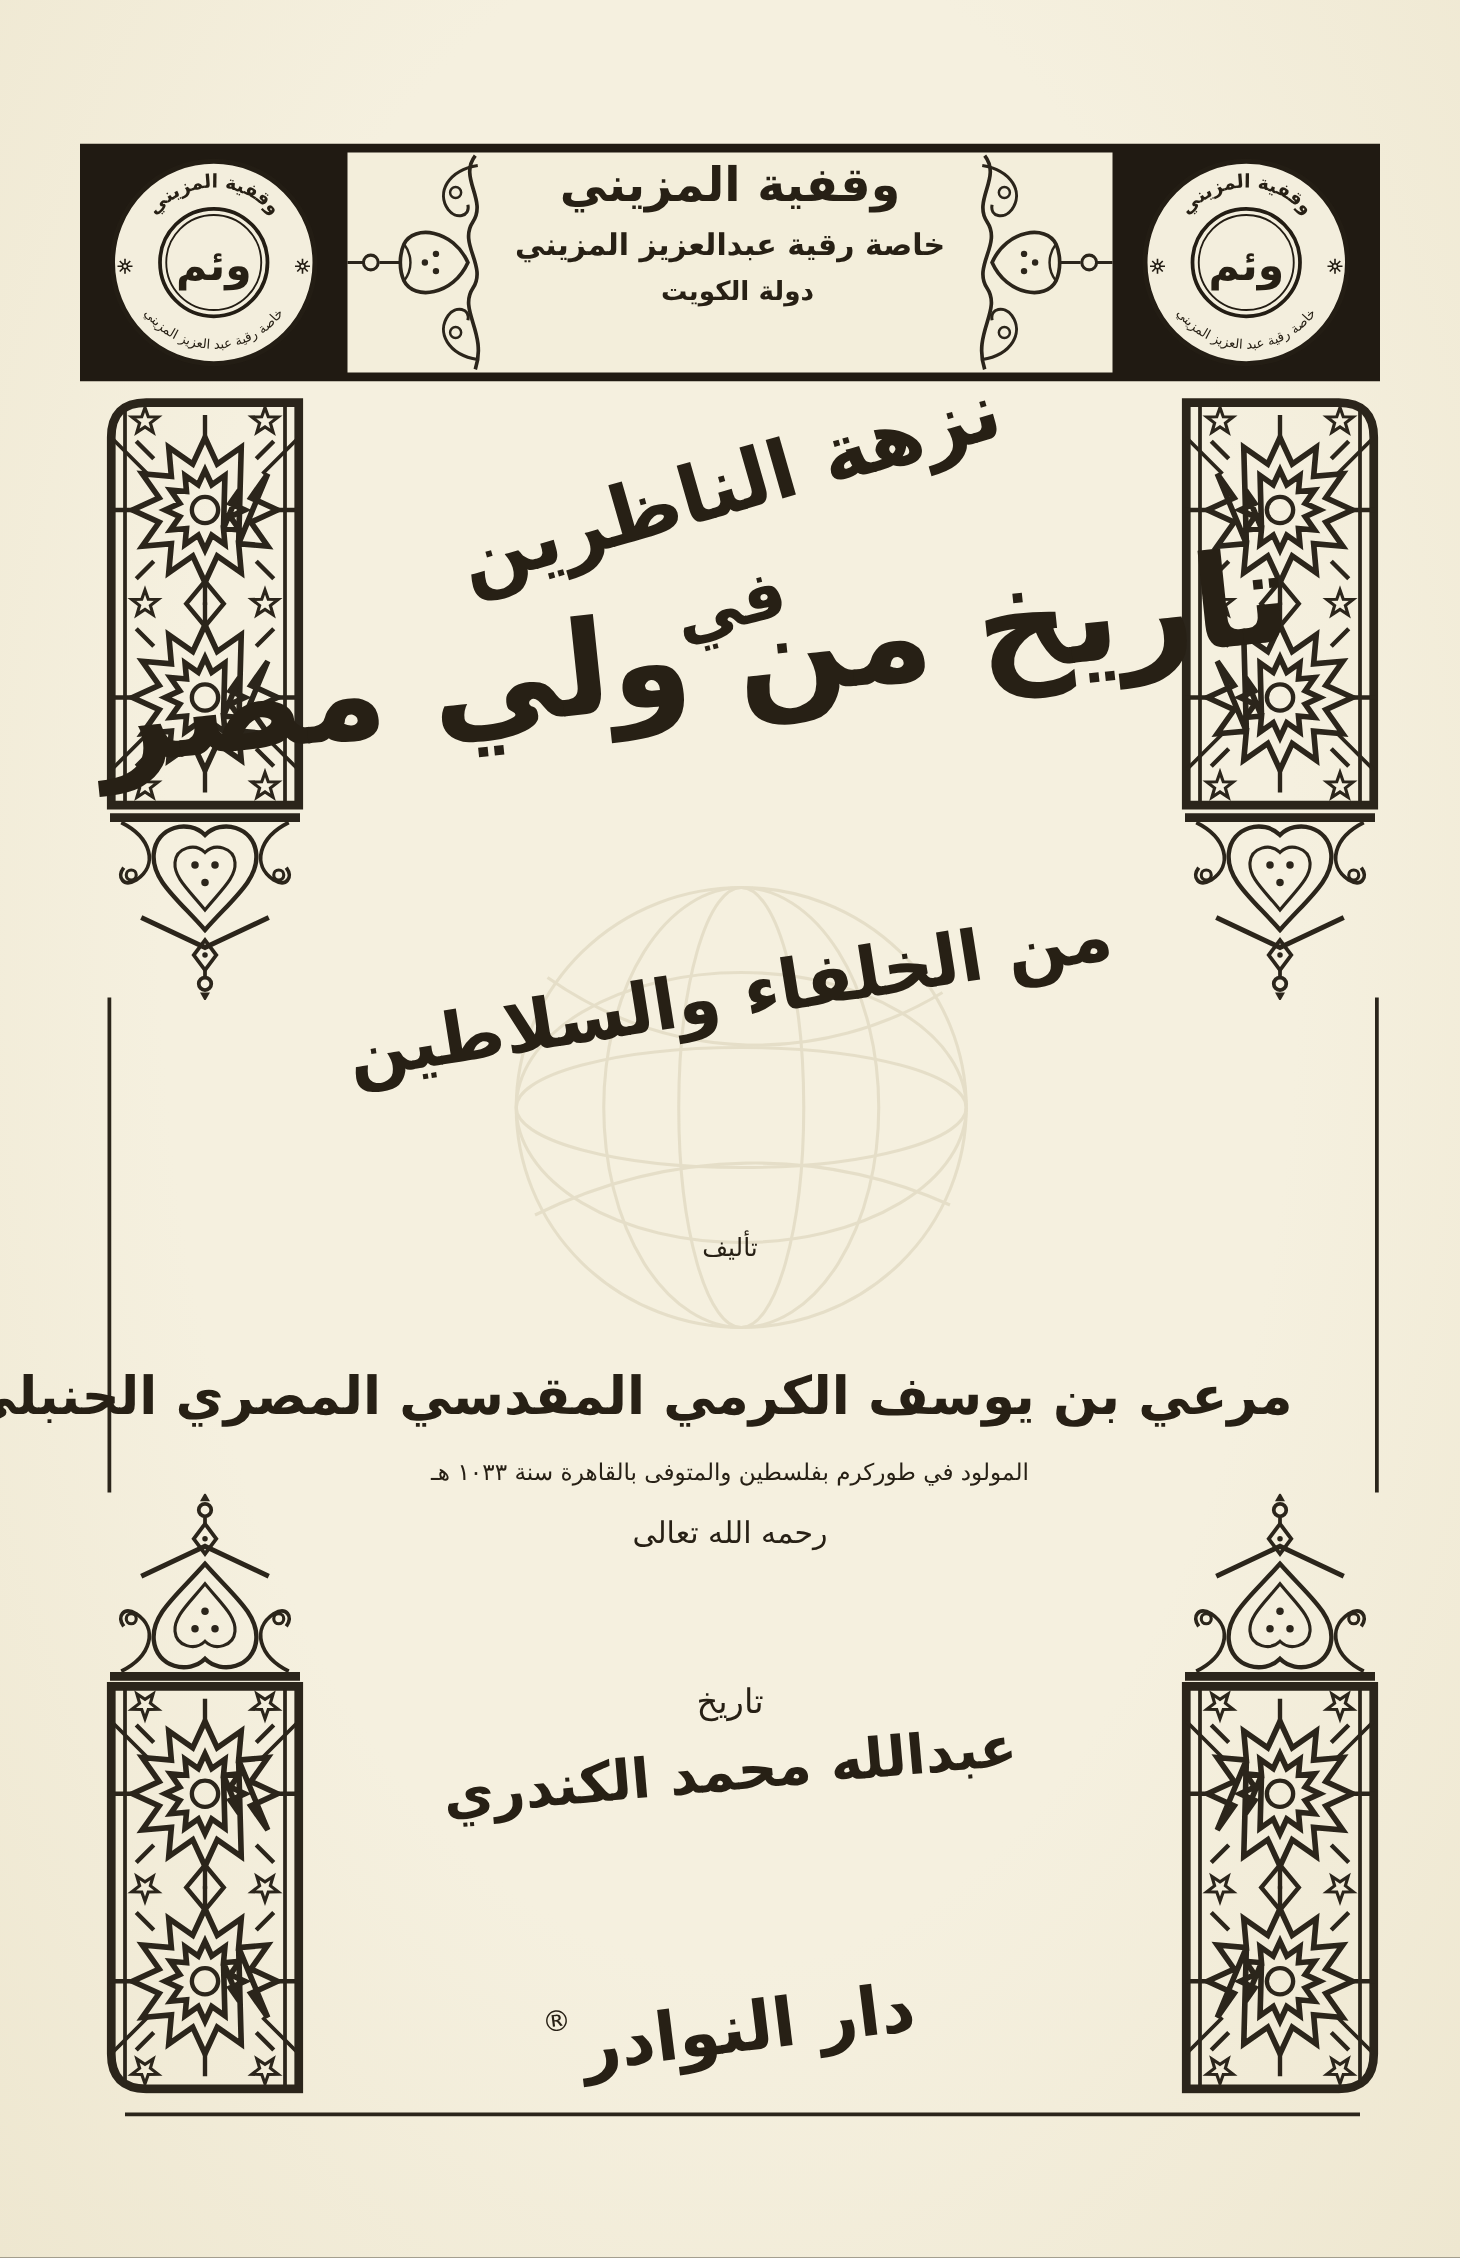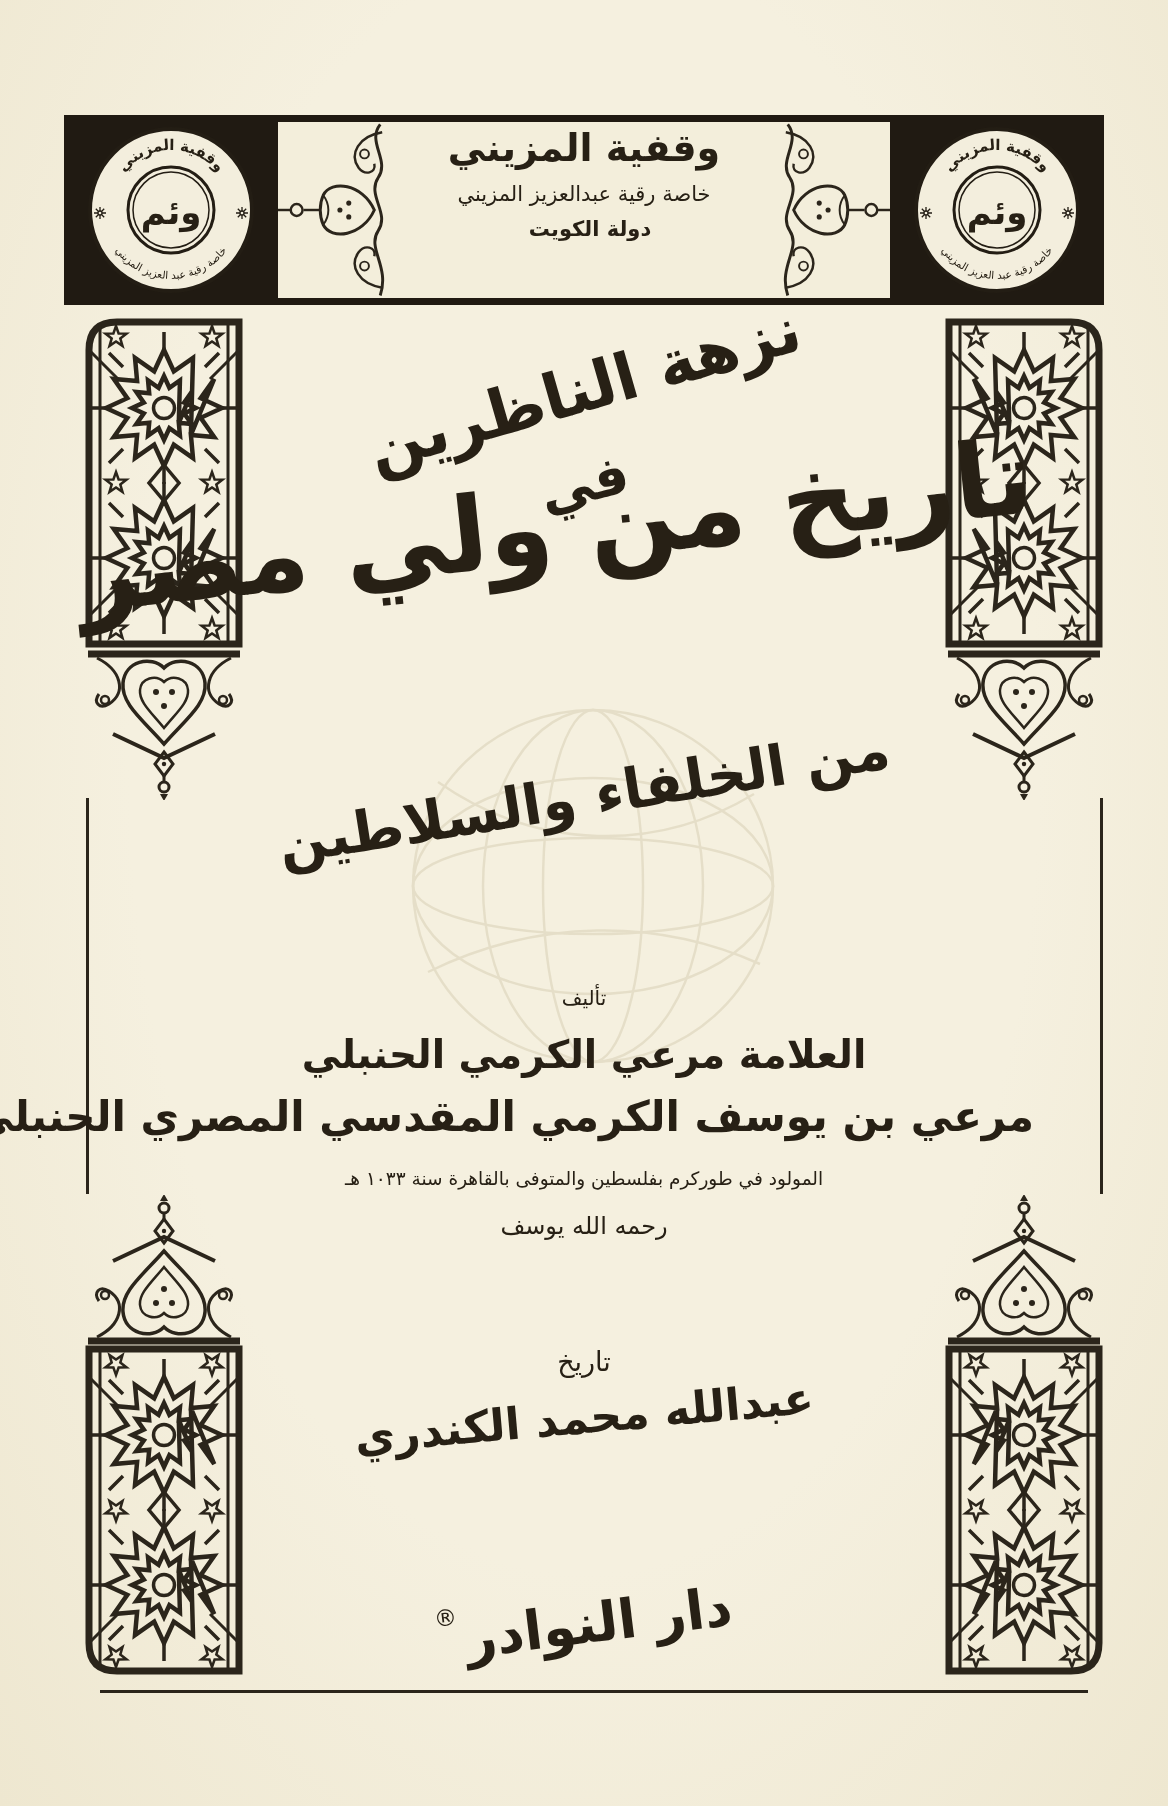--- a/index.html
+++ b/index.html
@@ -20,21 +20,21 @@
   
   #banner{left:64px;top:115px;width:1040px;height:190px;background:#201a12;}
   .medallion{position:absolute;width:170px;height:170px;}
   #banner-panel{
     position:absolute;left:214px;top:7px;width:612px;height:176px;
     background:#f3eedb;display:flex;flex-direction:column;align-items:center;
   }
   .leafborder{position:absolute;top:0;height:176px;width:118px;}
   .banner-line{position:relative;z-index:2;white-space:nowrap;}
   #banner-title{font-size:38px;font-weight:700;margin-top:4px;}
-  #banner-dedication{font-size:21px;font-weight:400;margin-top:12px;}
+  #banner-dedication{font-size:24px;font-weight:700;margin-top:12px;}
   #banner-country{font-size:21px;font-weight:700;margin-top:11px;margin-left:12px;}
   
   .starpanel{position:absolute;width:158px;height:330px;}
   .floral{position:absolute;width:158px;height:150px;}
   .siderule{position:absolute;width:3px;background:#2b251b;}
   
   .calligraphy{font-weight:700;}
   #title-1{top:352px;font-size:64px;transform:rotate(-16deg);}
   #title-2{top:452px;font-size:54px;transform:rotate(-14deg);}
   #title-3{top:462px;font-size:104px;transform:rotate(-6deg);}
@@ -219,24 +219,23 @@
       <path d="M40,80 C140,150 260,150 356,92 M30,270 C140,216 260,216 362,262"></path>
     </g>
   </svg>
 
   <div class="abs ctr calligraphy" id="title-1">نزهة الناظرين</div>
   <div class="abs ctr calligraphy" id="title-2">في</div>
   <div class="abs ctr calligraphy" id="title-3">تاريخ من ولي مصر</div>
   <div class="abs ctr calligraphy" id="title-4">من الخلفاء والسلاطين</div>
 
   <div class="abs ctr" id="talif">تأليف</div>
-  <div class="abs ctr" id="author-1">العلامة مرعي الكرمي الحنبلي</div>
   <div class="abs ctr" id="author-2">مرعي بن يوسف الكرمي المقدسي المصري الحنبلي</div>
   <div class="abs ctr" id="author-bio">المولود في طوركرم بفلسطين والمتوفى بالقاهرة سنة ١٠٣٣ هـ</div>
-  <div class="abs ctr" id="mercy">رحمه الله يوسف</div>
+  <div class="abs ctr" id="mercy">رحمه الله تعالى</div>
 
   <div class="abs ctr" id="tahqiq">تاريخ</div>
   <div class="abs ctr" id="editor">عبدالله محمد الكندري</div>
 
   <div class="abs ctr" id="publisher">
     <span>دار النوادر</span><span class="reg">®</span>
   </div>
 
   <div class="abs" id="bottom-rule"></div>
 

